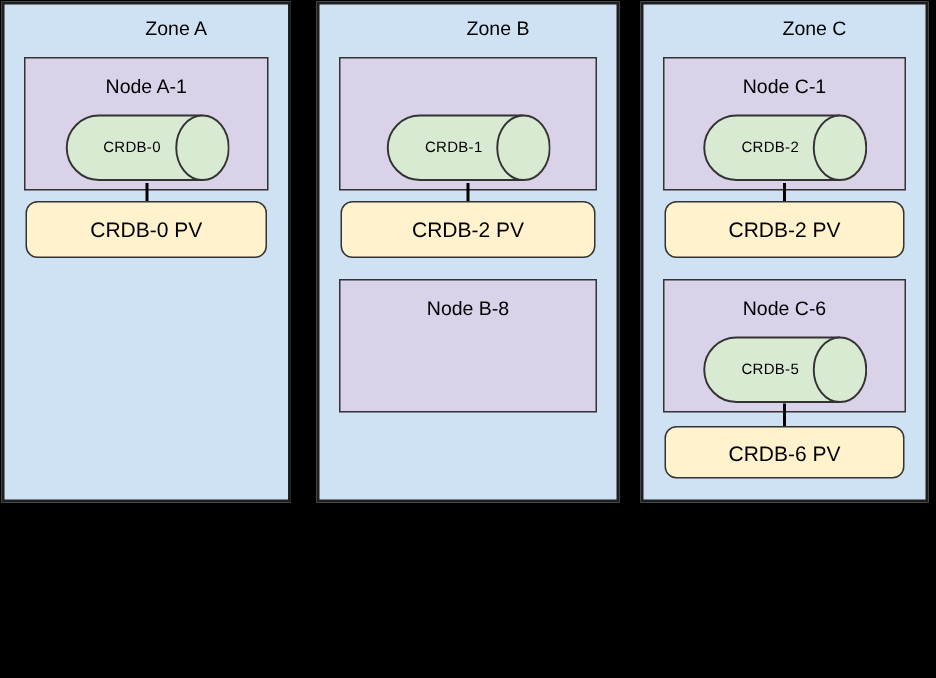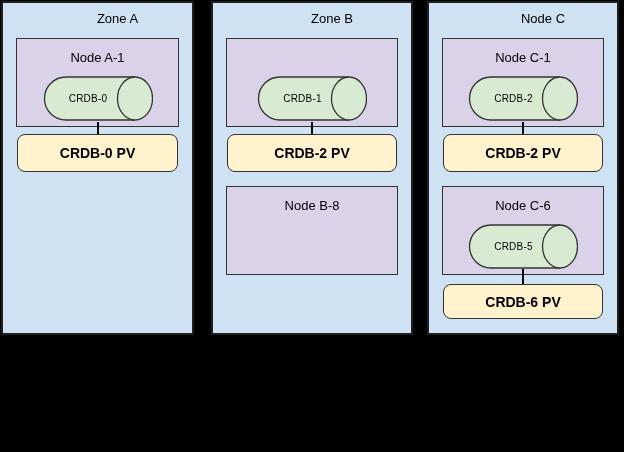--- a/index.html
+++ b/index.html
@@ -32,21 +32,21 @@
     position:absolute;top:0;left:0;width:91px;height:45px;
     display:flex;align-items:center;justify-content:center;
     font-size:10px;letter-spacing:.2px;
   }
   .connector{
     position:absolute;left:50%;width:2px;margin-left:-1px;background:#000;
   }
   .pv{
     position:absolute;left:14px;right:14px;box-sizing:border-box;
     background:#fff2cc;border:1.3px solid #333;border-radius:8px;
-    display:flex;align-items:center;justify-content:center;font-size:14px;font-weight:bold;
+    display:flex;align-items:center;justify-content:center;font-size:14px;
   }
   
   .row1-node{top:35px;height:89px;}
   .row1-connector{top:119px;height:13px;}
   .row1-pv{top:131px;height:38px;}
   .row2-node{top:183px;height:89px;}
   .row2-connector{top:266px;height:16px;}
   .row2-pv{top:281px;height:35px;}
 </style>
 </head>
@@ -93,21 +93,21 @@
     <div class="pv row1-pv">
       <span>CRDB-2 PV</span>
     </div>
 
     <div class="node row2-node">
       <div class="node-label">Node B-8</div>
     </div>
   </section>
 
   <section class="zone" style="left:427px;width:192px;">
-    <div class="zone-label">Node C</div>
+    <div class="zone-label">Zone C</div>
 
     <div class="node row1-node">
       <div class="node-label">Node C-1</div>
       <div class="cyl">
         <svg width="110" height="45" viewBox="0 0 110 45">
           <path d="M 92 1 L 23 1 A 21.5 21.5 0 0 0 23 44 L 92 44" fill="#d9ead3" stroke="#333" stroke-width="1.3"></path>
           <ellipse cx="92" cy="22.5" rx="17.5" ry="21.5" fill="#d9ead3" stroke="#333" stroke-width="1.3"></ellipse>
         </svg>
         <div class="cyl-label">CRDB-2</div>
       </div>

